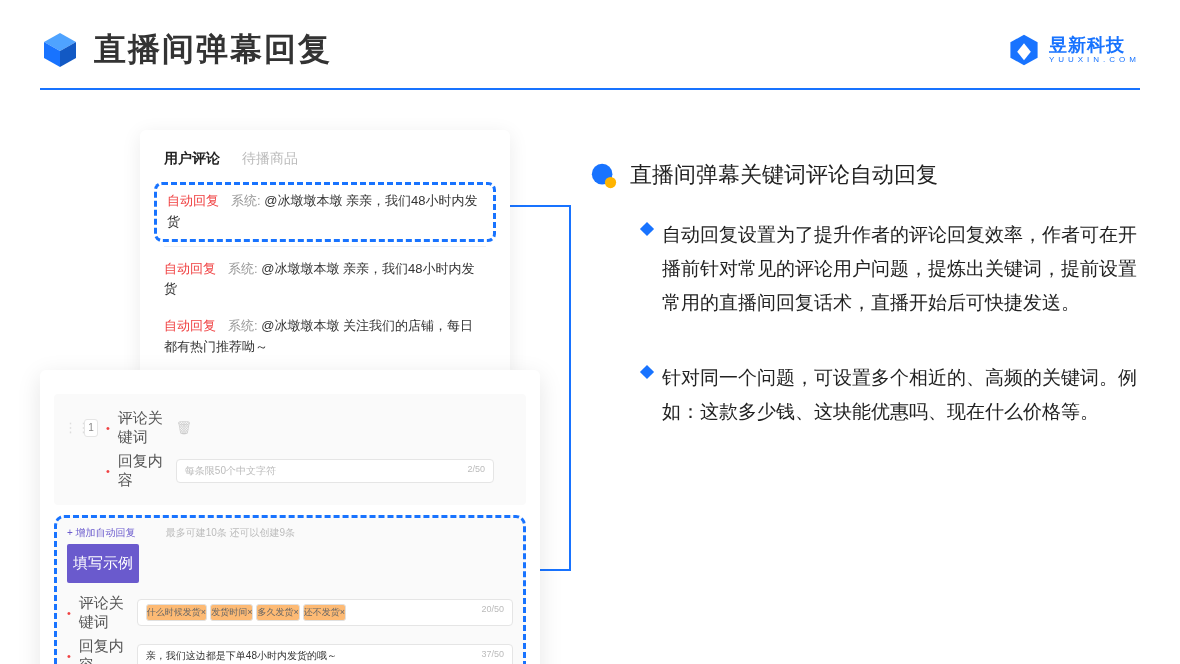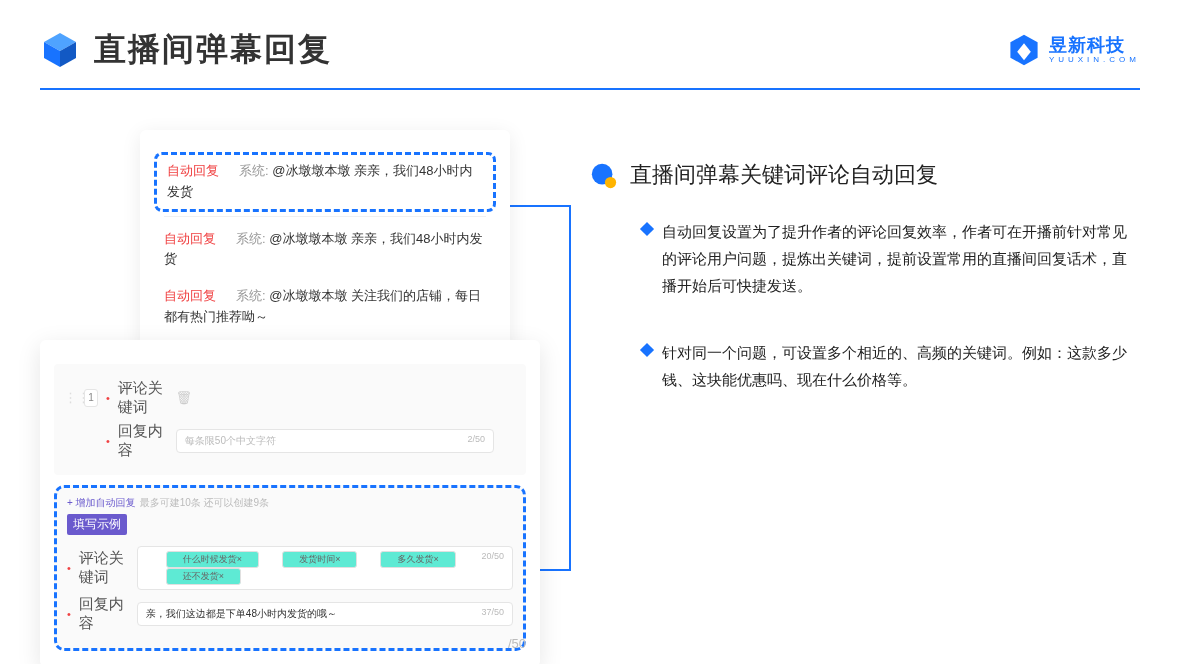--- a/index.html
+++ b/index.html
@@ -37,21 +37,21 @@
   width: 370px; margin-left: 100px;
   background: #fff; border-radius: 6px;
   box-shadow: 0 4px 20px rgba(0,0,0,0.08);
   padding: 20px 24px 14px 24px; position: relative; z-index: 2;
 }
 .tabs { display: flex; gap: 22px; margin-bottom: 14px; font-size: 14px; }
 .tab { color: #bbb; }
 .tab.active { color: #222; font-weight: 600; }
 .comment-list { }
 .comment-item { padding: 8px 0; font-size: 13px; line-height: 1.6; color: #333; }
-.comment-item .badge { color: #f04142; font-weight: 500; margin-right: 20px; }
+.comment-item .badge { color: #f04142; font-weight: 500; margin-right: 12px; }
 .comment-item .sysgrey { color: #999; }
 .highlight-item {
   border: 3px dashed #1873ff; border-radius: 8px;
   padding: 6px 10px; margin: 2px -10px;
 }
 .divider { border: none; border-top: 1px solid #f0f0f0; margin: 4px 0; }
 .settings-card {
   width: 500px; margin-top: -10px; position: relative;
   background: #fff; border-radius: 6px; z-index: 3;
   box-shadow: 0 6px 24px rgba(0,0,0,0.10);
@@ -80,43 +80,43 @@
   padding: 4px 8px; font-size: 10px; color: #bbb; display: flex; justify-content: space-between;
 }
 .input-box .val { color: #333; }
 .counter { color: #bbb; font-size: 9px; }
 .trash { color: #ccc; font-size: 13px; width: 14px; }
 .example-block {
   margin-top: 10px; border: 3px dashed #1873ff; border-radius: 10px;
   padding: 8px 10px 10px 10px; background: #fafafa;
 }
 .add-link { font-size: 10px; color: #6a5acd; margin-bottom: 4px; display: flex; align-items: flex-end; gap: 4px; }
-.add-link .muted { color: #bbb; }
+.add-link .muted { color: #bbb; margin-left: 26px; }
 .example-badge {
   display: inline-block; background: #6a5acd; color: #fff;
-  font-size: 12px; padding: 2px 6px; border-radius: 2px; margin-bottom: 6px;
+  font-size: 15px; padding: 10px 6px; border-radius: 2px; margin-bottom: 6px;
 }
 .tag {
-  display: inline-block; background: #5eead4; border: 1px solid #e0e0e0;
-  border-radius: 3px; padding: 1px 16px; font-size: 9px; color: #666; margin-right: 3px; margin-left: 20px;
+  display: inline-block; background: #fdba74; border: 1px solid #e0e0e0;
+  border-radius: 3px; padding: 1px 0; font-size: 9px; color: #666; margin-right: 3px;
 }
 .stray-counter {
   position: absolute; right: 14px; bottom: 16px; font-size: 13px; color: #bbb;
 }
 .right-col { flex: 1; padding-top: 30px; }
 .section-head { display: flex; align-items: flex-end; gap: 12px; margin-bottom: 28px; }
 .bubble-icon { width: 28px; height: 28px; }
 .section-title { font-size: 22px; color: #222; font-weight: 500; }
 .bullets { padding-left: 52px; }
 .bullet { display: flex; gap: 10px; margin-bottom: 40px; }
 .diamond {
   width: 10px; height: 10px; background: #1873ff; transform: rotate(45deg);
   flex-shrink: 0; margin-top: 6px;
 }
-.bullet-text { font-size: 15px; line-height: 1.8; color: #222; }
+.bullet-text { font-size: 19px; line-height: 1.8; color: #222; }
 .connector-path {
   position: absolute; z-index: 1; top: 0; left: 0; pointer-events: none;
 }
 </style>
 </head>
 <body>
 
 <div class="header">
   <div class="title-wrap">
     <div class="cube-icon">
@@ -142,20 +142,24 @@
 <hr class="hr-line">
 
 <div class="content">
   <div class="left-col">
 
     <svg class="connector-path" width="560" height="520">
       <path d="M 468 76 L 530 76 L 530 440 L 490 440" stroke="#1873ff" stroke-width="2" fill="none"></path>
     </svg>
 
     <div class="comment-card">
+      <div class="tabs">
+        <div class="tab active">用户评论</div>
+        <div class="tab">待播商品</div>
+      </div>
       <div class="comment-list">
         <div class="comment-item highlight-item">
           <span class="badge">自动回复</span><span class="sysgrey">系统:</span>
           <span>@冰墩墩本墩 亲亲，我们48小时内发货</span>
         </div>
         <hr class="divider">
         <div class="comment-item">
           <span class="badge">自动回复</span><span class="sysgrey">系统:</span>
           <span>@冰墩墩本墩 亲亲，我们48小时内发货</span>
         </div>

